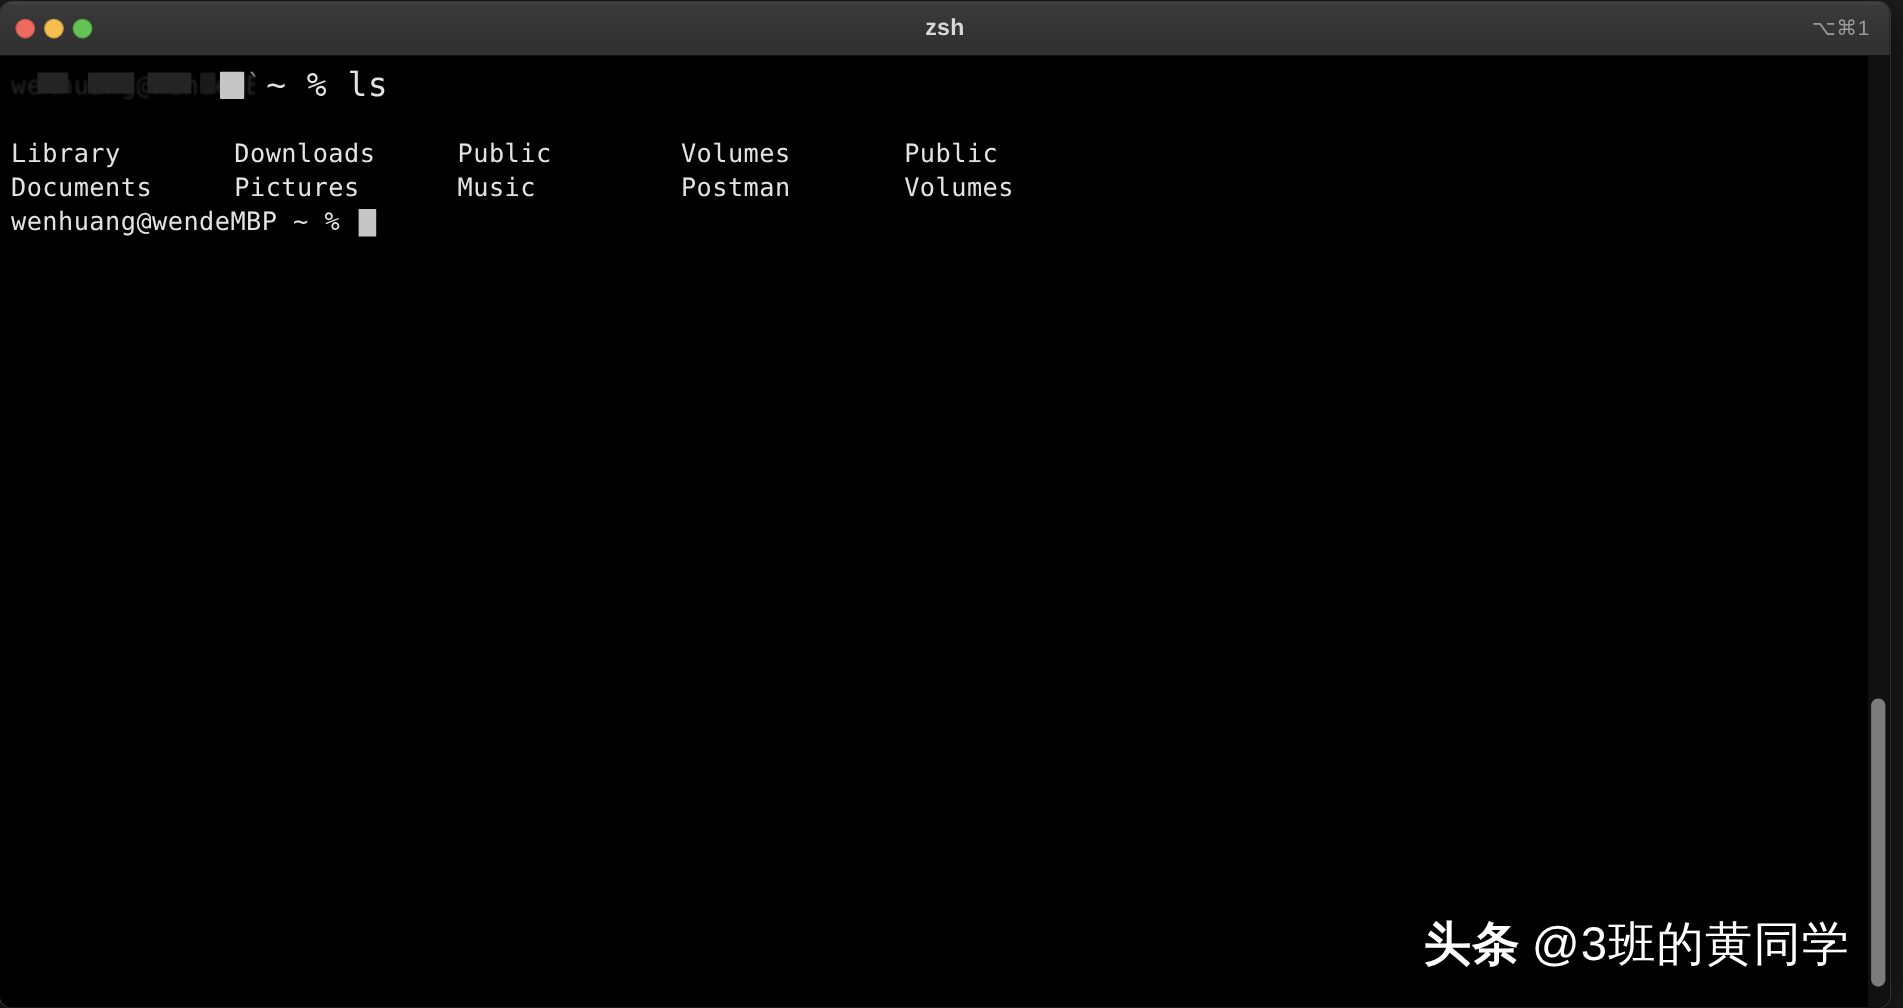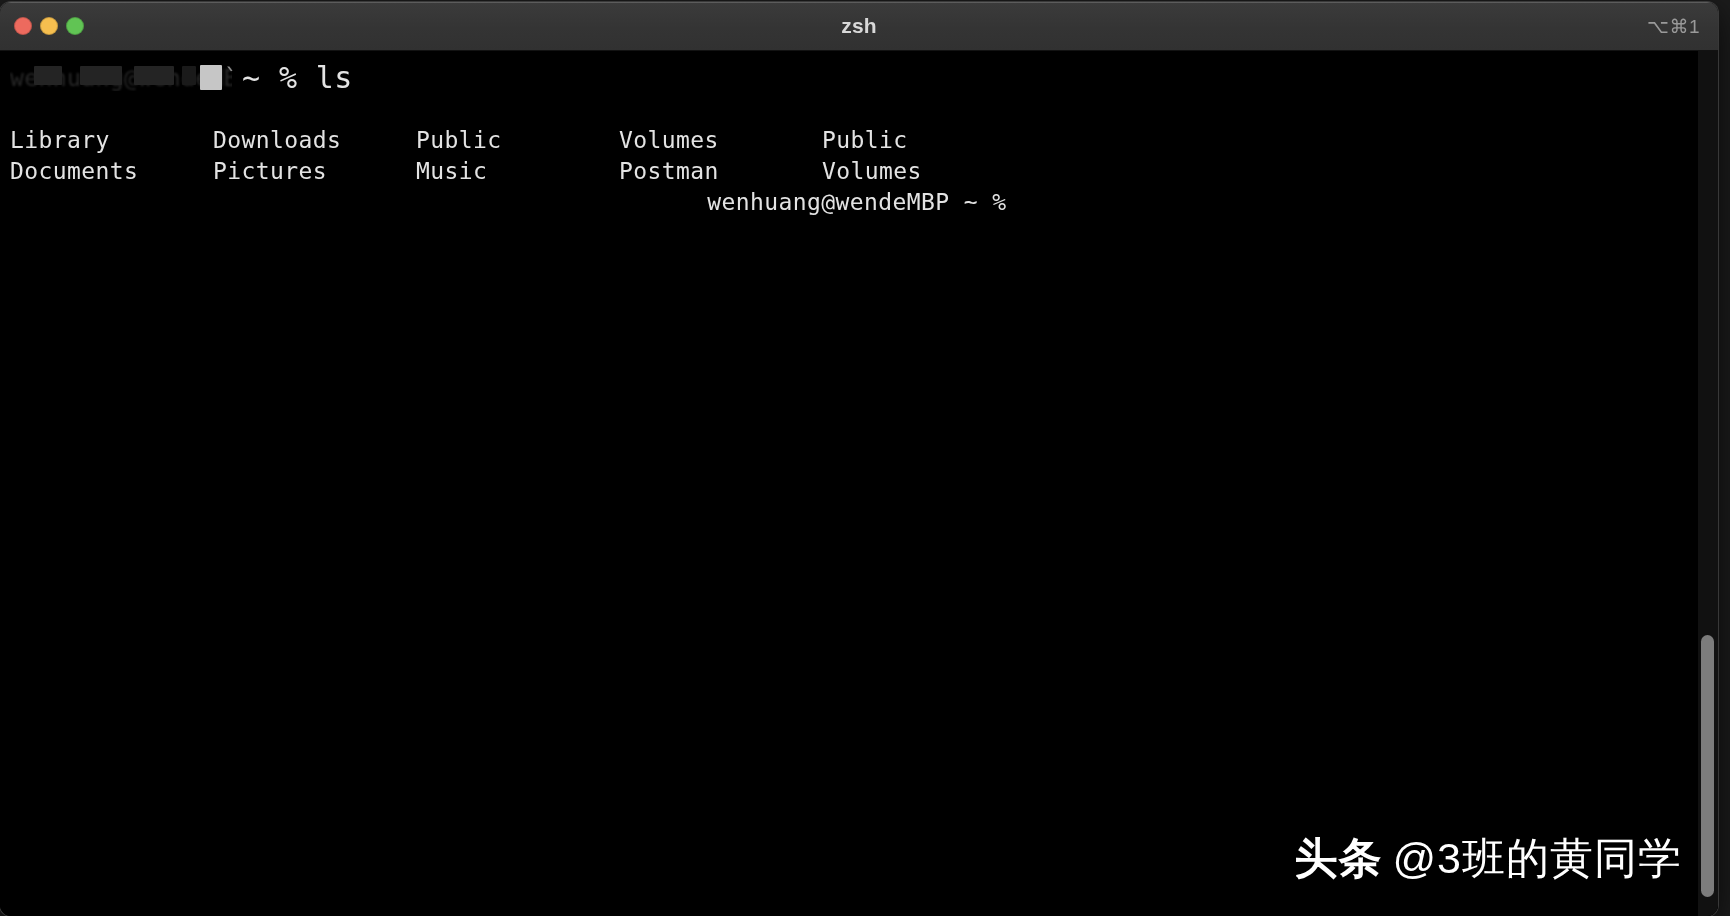--- a/index.html
+++ b/index.html
@@ -190,21 +190,20 @@
     flex:0 0 203px;
   }
 
   .spacer-row { height:31px; }
 
   #final-prompt-line {
     display:flex;
     align-items:center;
     height:31px;
     line-height:31px;
-    flex-direction:column;
   }
   #final-prompt-text {
     font-family:"DejaVu Sans Mono", monospace;
     font-size:23px;
     color:#e3e3e3;
     white-space:pre;
     letter-spacing:0.4px;
   }
   #block-cursor {
     display:inline-block;

